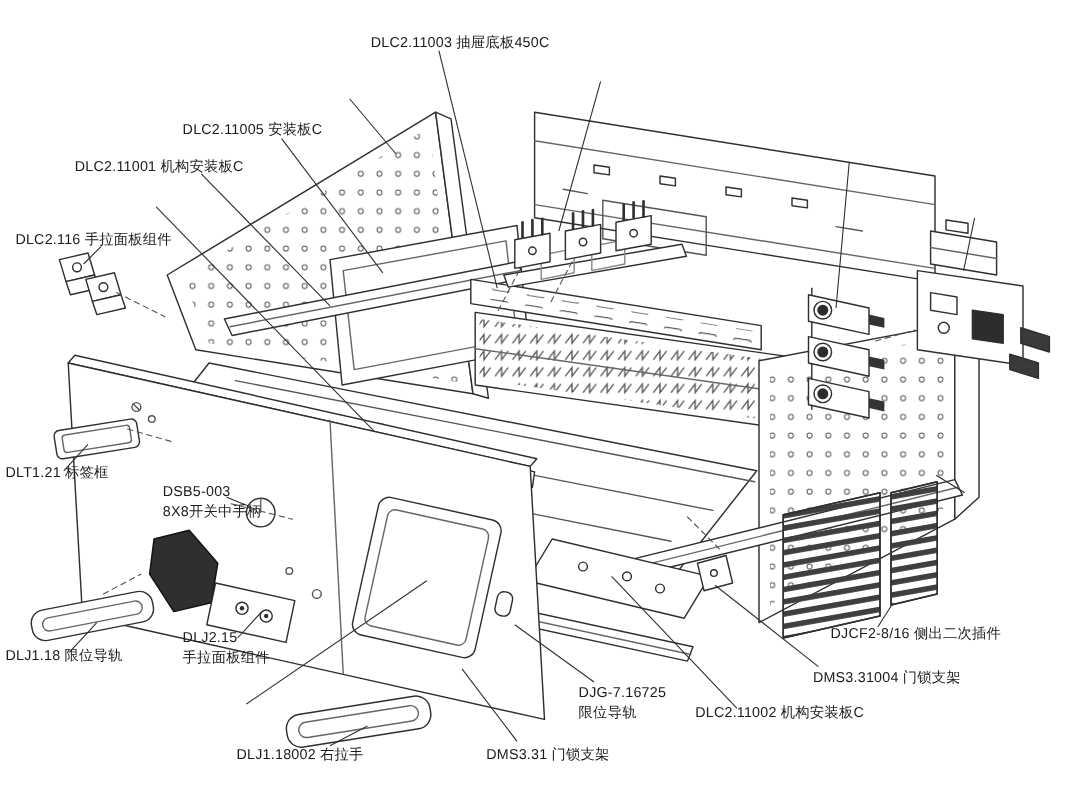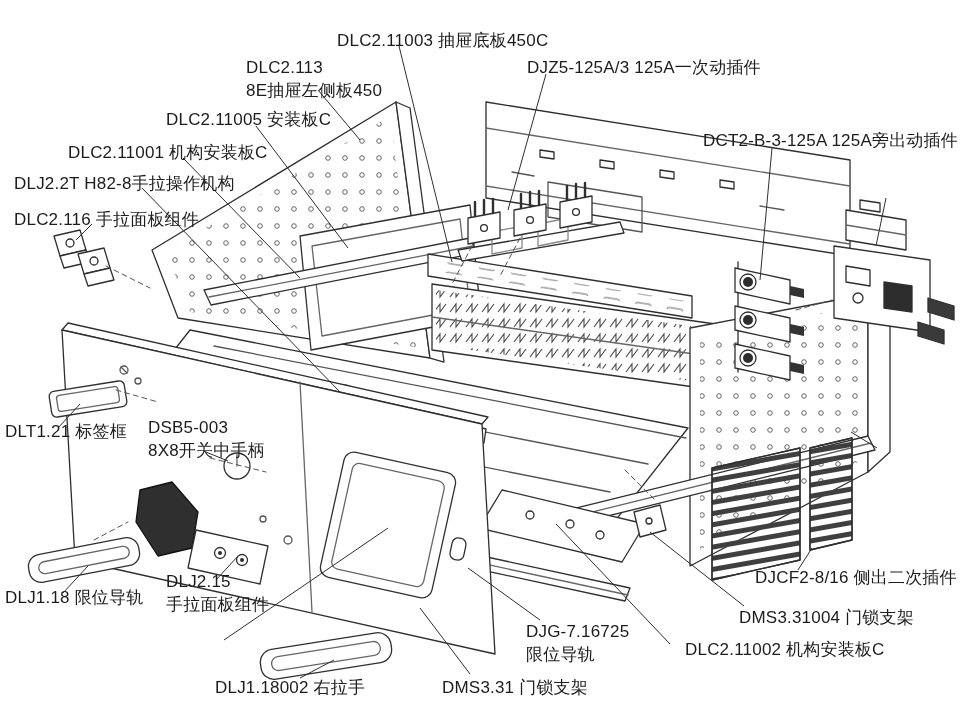--- a/index.html
+++ b/index.html
@@ -6,21 +6,21 @@
   #stage{
     position:relative;
     width:969px;height:722px;
     background:#ffffff;
     font-family:"Liberation Sans", sans-serif;
     overflow:hidden;
   }
   #drawing{position:absolute;left:0;top:0;}
   .lbl{
     position:absolute;
-    font-size:17px;
+    font-size:13px;
     line-height:1.35;
     color:#1c1c1c;
     white-space:pre-line;
     letter-spacing:0.2px;
   }
 </style>
 </head>
 <body>
 
 <div id="stage">
@@ -281,35 +281,30 @@
       <line x1="744" y1="606" x2="650" y2="532"></line>
       <line x1="224" y1="640" x2="388" y2="528"></line>
       <line x1="540" y1="620" x2="468" y2="568"></line>
       <line x1="670" y1="644" x2="556" y2="524"></line>
       <line x1="300" y1="678" x2="334" y2="660"></line>
       <line x1="470" y1="674" x2="420" y2="608"></line>
     </g>
   </svg>
 
   <div class="lbl" style="left:337px; top:30px">DLC2.11003 抽屉底板450C</div>
-  <div class="lbl" style="left:527px; top:57px">DJZ5-125A/3 125A一次动插件</div>
-  <div class="lbl" style="left:246px; top:57px">DLC2.113
-8E抽屉左侧板450</div>
   <div class="lbl" style="left:166px; top:109px">DLC2.11005 安装板C</div>
-  <div class="lbl" style="left:703px; top:130px">DCT2-B-3-125A 125A旁出动插件</div>
   <div class="lbl" style="left:68px;  top:142px">DLC2.11001 机构安装板C</div>
-  <div class="lbl" style="left:14px;  top:173px">DLJ2.2T H82-8手拉操作机构</div>
   <div class="lbl" style="left:14px;  top:209px">DLC2.116 手拉面板组件</div>
   <div class="lbl" style="left:5px;   top:421px">DLT1.21 标签框</div>
-  <div class="lbl" style="left:148px; top:417px">DSB5-003
+  <div class="lbl" style="left:148px; top:438px">DSB5-003
 8X8开关中手柄</div>
   <div class="lbl" style="left:5px;   top:587px">DLJ1.18 限位导轨</div>
   <div class="lbl" style="left:166px; top:571px">DLJ2.15
 手拉面板组件</div>
   <div class="lbl" style="left:755px; top:567px">DJCF2-8/16 侧出二次插件</div>
   <div class="lbl" style="left:739px; top:607px">DMS3.31004 门锁支架</div>
   <div class="lbl" style="left:526px; top:621px">DJG-7.16725
 限位导轨</div>
-  <div class="lbl" style="left:685px; top:639px">DLC2.11002 机构安装板C</div>
+  <div class="lbl" style="left:632px; top:639px">DLC2.11002 机构安装板C</div>
   <div class="lbl" style="left:215px; top:677px">DLJ1.18002 右拉手</div>
   <div class="lbl" style="left:442px; top:677px">DMS3.31 门锁支架</div>
 
 </div>
 
 </body></html>

